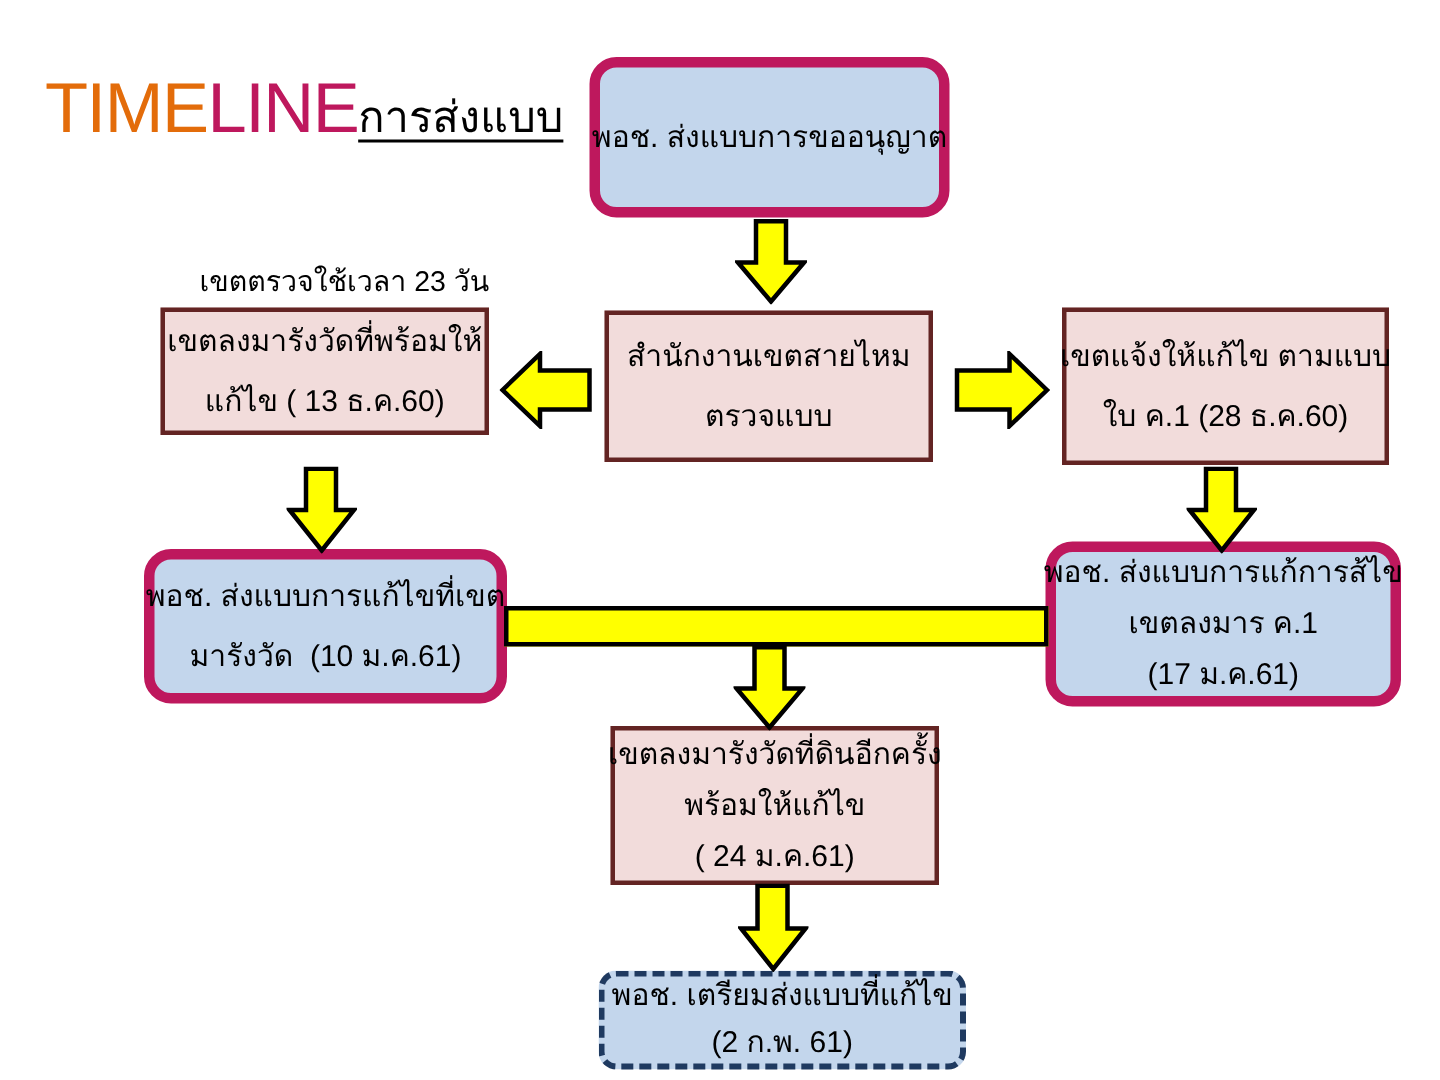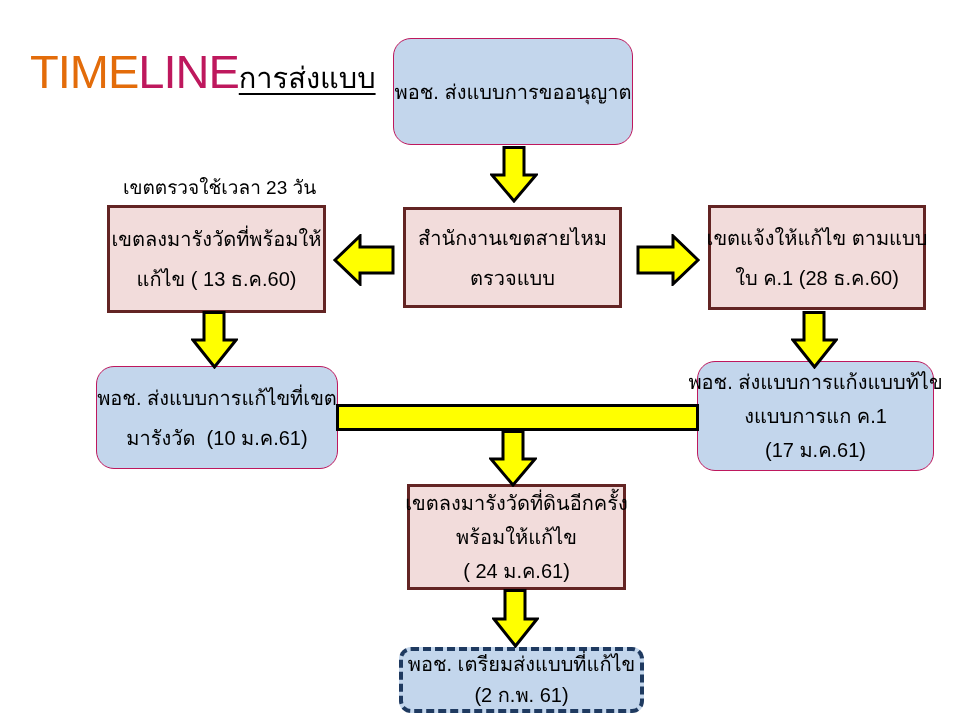--- a/index.html
+++ b/index.html
@@ -22,51 +22,51 @@
   #title .t-part { font-size:47px; letter-spacing:-1px; font-weight:500; }
   #title .t-orange { color:#e36c0a; }
   #title .t-black { color:#be185d; }
   #title .subtitle {
     font-size:29px; color:#000000; margin-left:0;
     text-decoration:underline; text-underline-offset:5px;
   }
 
   
   #note-label {
-    position:absolute; left:123px; top:172px;
+    position:absolute; left:133px; top:172px;
     font-size:19px; color:#000000; white-space:pre;
   }
 
   
   .box {
     position:absolute; box-sizing:border-box;
     display:flex; flex-direction:column; justify-content:center; align-items:center;
     text-align:center; color:#000000; font-size:20px;
   }
   .box .line { white-space:pre; }
   .blue {
     background:#c3d6ec;
-    border:1px solid #be185d;
+    border:7px solid #be185d;
     border-radius:18px;
   }
   .pink {
     background:#f2dcdb;
     border:3px solid #632423;
   }
   .dashed {
     background:#c3d6ec;
     border:4px dashed #1f3a60;
     border-radius:12px;
   }
   .lh2 .line { line-height:40px; }
   .lh3 .line { line-height:34px; }
   .lhd .line { line-height:31px; }
 
   #box-submit-request   { left:393px; top:38px;  width:240px; height:107px; }
-  #box-district-survey  { left:107px; top:205px; width:219px; height:108px; }
+  #box-district-survey  { left:107px; top:205px; width:219px; height:85px; }
   #box-district-office  { left:403px; top:207px; width:219px; height:101px; }
   #box-district-notify  { left:708px; top:205px; width:218px; height:105px; }
   #box-resubmit-survey  { left:96px;  top:366px; width:242px; height:103px; }
   #box-resubmit-form    { left:697px; top:361px; width:237px; height:110px; }
   #box-survey-again     { left:407px; top:484px; width:219px; height:106px; }
   #box-prepare-final    { left:399px; top:647px; width:245px; height:66px; }
 
   
   .arrow { position:absolute; }
   #arrow-top       { left:490px; top:146px; }
@@ -110,22 +110,22 @@
     <div class="line">เขตแจ้งให้แก้ไข ตามแบบ</div>
     <div class="line">ใบ ค.1 (28 ธ.ค.60)</div>
   </div>
 
   <div class="box blue lh2" id="box-resubmit-survey">
     <div class="line">พอช. ส่งแบบการแก้ไขที่เขต</div>
     <div class="line">มารังวัด  (10 ม.ค.61)</div>
   </div>
 
   <div class="box blue lh3" id="box-resubmit-form">
-    <div class="line">พอช. ส่งแบบการแก้งแบบท้ไข</div>
-    <div class="line">งแบบการแก ค.1</div>
+    <div class="line">พอช. ส่งแบบการแก้การส้ไข</div>
+    <div class="line">เขตลงมาร ค.1</div>
     <div class="line">(17 ม.ค.61)</div>
   </div>
 
   <div class="box pink lh3" id="box-survey-again">
     <div class="line">เขตลงมารังวัดที่ดินอีกครั้ง</div>
     <div class="line">พร้อมให้แก้ไข</div>
     <div class="line">( 24 ม.ค.61)</div>
   </div>
 
   <div class="box dashed lhd" id="box-prepare-final">

